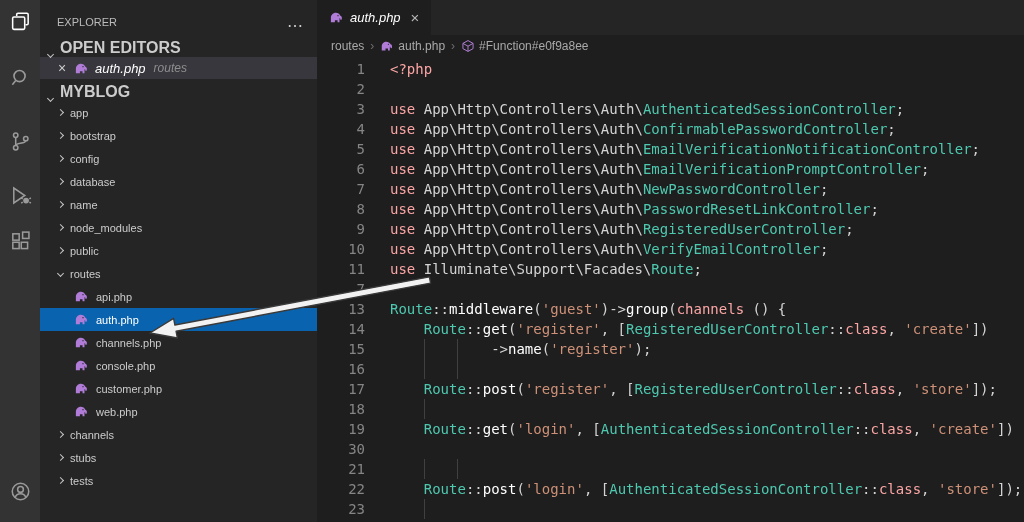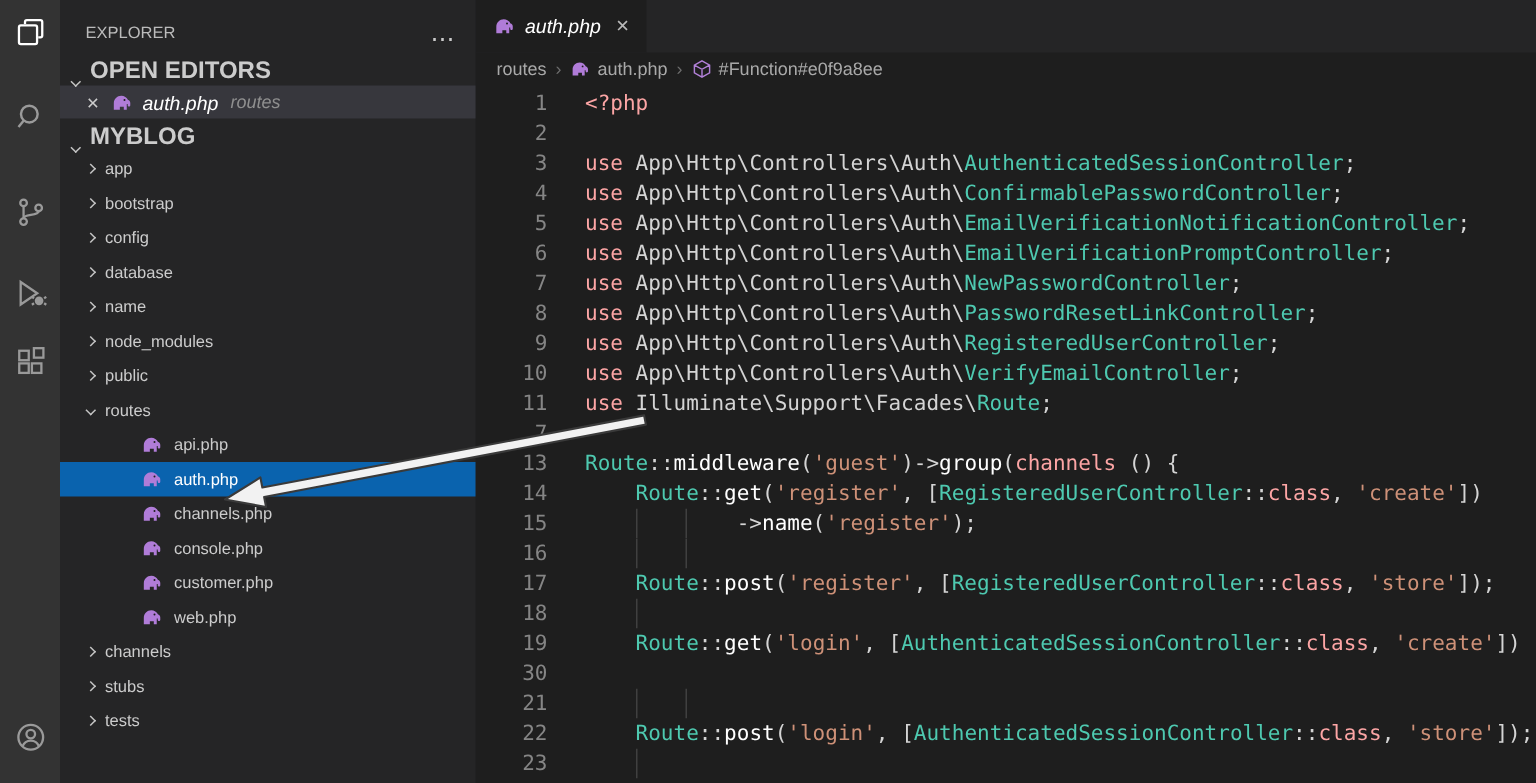--- a/index.html
+++ b/index.html
@@ -20,21 +20,21 @@
   .actions{font-size:16px;color:#cccccc;cursor:pointer}
   .section-header{height:22px;display:flex;align-items:flex-end;font-size:16px;font-weight:bold;color:#cccccc;padding-left:8px;cursor:pointer}
   .section-header .chev{margin-right:7px}
   .oe-item{height:22px;display:flex;align-items:center;padding-left:14px;background:#37373d;font-size:13px;cursor:pointer}
   .close{color:#cccccc;font-size:14px;width:16px;text-align:center;cursor:pointer}
   .oe-item .fileicon{margin-left:4px}
   .oe-name{font-style:italic;color:#ffffff;margin-left:6px}
   .oe-desc{font-style:italic;color:#8f8f8f;margin-left:8px;font-size:12px}
   .tree-row{height:23px;display:flex;align-items:center;font-size:11px;color:#cccccc;cursor:pointer}
   .tree-row.folder{padding-left:18px}
-  .tree-row.file{padding-left:54px}
+  .tree-row.file{padding-left:34px}
   .tree-row.selected{background:#0a63ae;color:#ffffff}
   .tree-label{margin-left:7px;white-space:nowrap}
   .chev{width:5px;height:5px;border-right:1.3px solid #c5c5c5;border-bottom:1.3px solid #c5c5c5;display:inline-block;flex:none}
   .chev.right{transform:rotate(-45deg)}
   .chev.down{transform:rotate(45deg)}
   .fileicon{width:15px;height:15px;display:inline-flex;flex:none}
   .fileicon svg{width:100%;height:100%}
 
   
   .editor{flex:1;display:flex;flex-direction:column;background:#1e1e1e;min-width:0}

